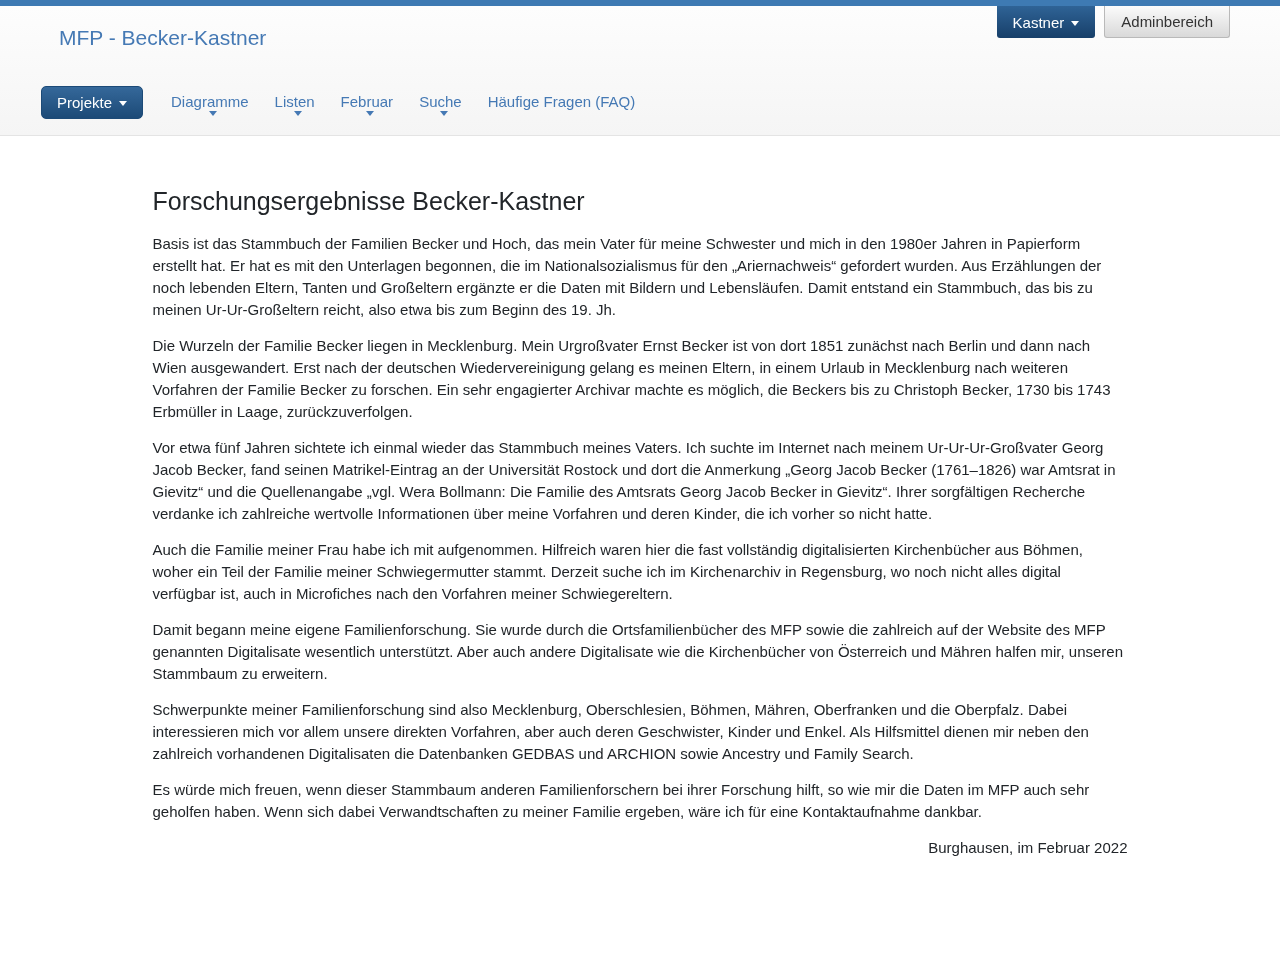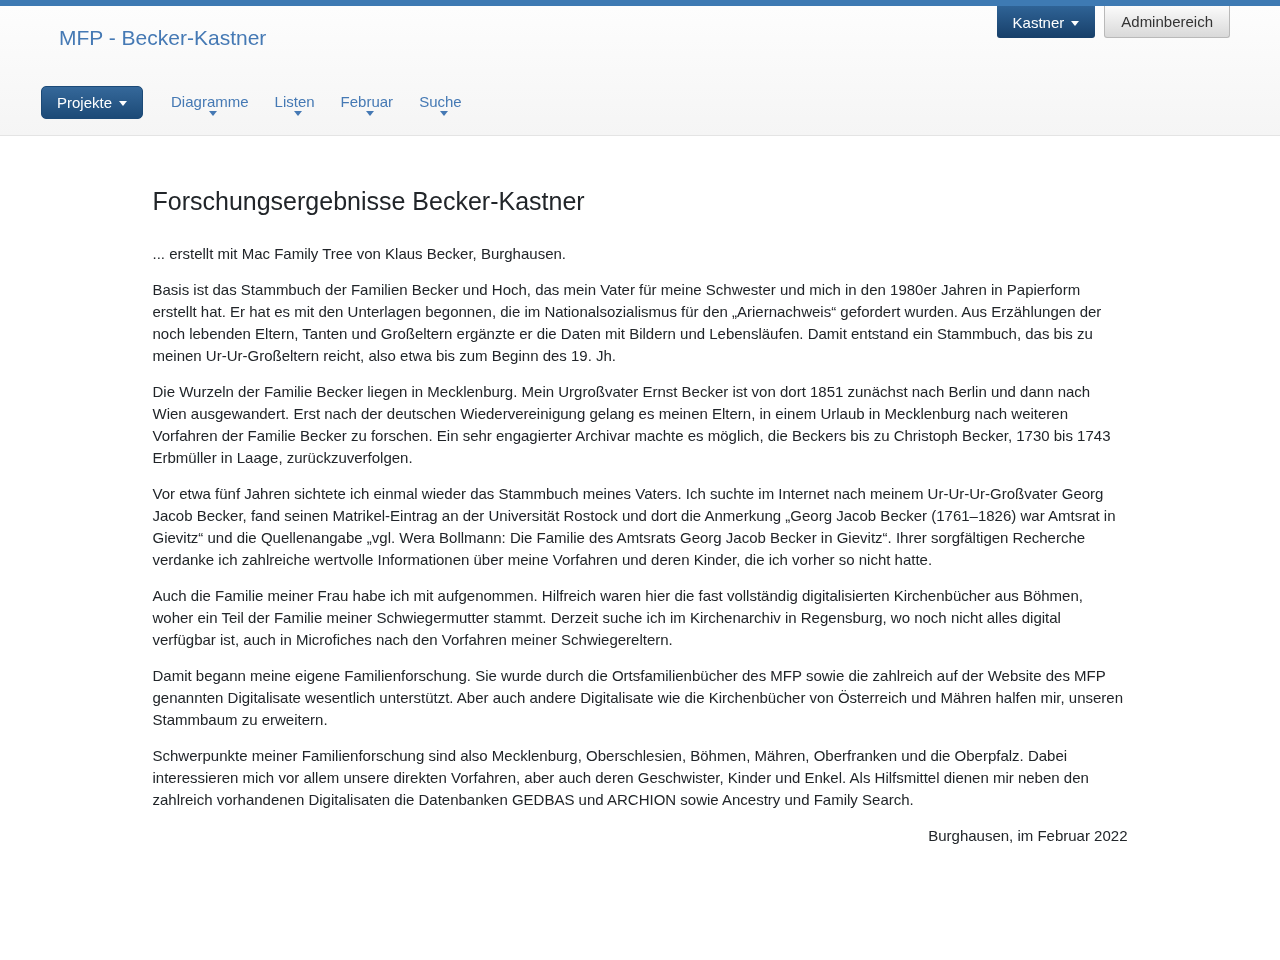--- a/index.html
+++ b/index.html
@@ -109,21 +109,21 @@
   .content {
     max-width: 975px;
     margin: 0 auto;
     padding-top: 48px;
   }
   .page-heading {
     font-size: 25px;
     line-height: 34px;
     font-weight: 500;
     color: #212529;
-    margin-bottom: 25px;
+    margin-bottom: 15px;
   }
   .content p {
     font-size: 15px;
     line-height: 22px;
     margin-bottom: 14px;
     color: #212529;
   }
   .date-line {
     text-align: right;
   }
@@ -160,26 +160,29 @@
       <span class="caret"></span>
     </a>
     <a class="nav-link">
       <span>Februar</span>
       <span class="caret"></span>
     </a>
     <a class="nav-link">
       <span>Suche</span>
       <span class="caret"></span>
     </a>
+    <a class="nav-link">
+      <span>Häufige Fragen (FAQ)</span>
+    </a>
   </nav>
 </header>
 
 <main class="content">
   <h1 class="page-heading">Forschungsergebnisse Becker-Kastner</h1>
-  <p>... erstellt mit Mac Family Tree von Klaus Becker, Burghausen.</p>
   <p>Basis ist das Stammbuch der Familien Becker und Hoch, das mein Vater für meine Schwester und mich in den 1980er Jahren in Papierform erstellt hat. Er hat es mit den Unterlagen begonnen, die im Nationalsozialismus für den „Ariernachweis“ gefordert wurden. Aus Erzählungen der noch lebenden Eltern, Tanten und Großeltern ergänzte er die Daten mit Bildern und Lebensläufen. Damit entstand ein Stammbuch, das bis zu meinen Ur-Ur-Großeltern reicht, also etwa bis zum Beginn des 19. Jh.</p>
   <p>Die Wurzeln der Familie Becker liegen in Mecklenburg. Mein Urgroßvater Ernst Becker ist von dort 1851 zunächst nach Berlin und dann nach Wien ausgewandert. Erst nach der deutschen Wiedervereinigung gelang es meinen Eltern, in einem Urlaub in Mecklenburg nach weiteren Vorfahren der Familie Becker zu forschen. Ein sehr engagierter Archivar machte es möglich, die Beckers bis zu Christoph Becker, 1730 bis 1743 Erbmüller in Laage, zurückzuverfolgen.</p>
   <p>Vor etwa fünf Jahren sichtete ich einmal wieder das Stammbuch meines Vaters. Ich suchte im Internet nach meinem Ur-Ur-Ur-Großvater Georg Jacob Becker, fand seinen Matrikel-Eintrag an der Universität Rostock und dort die Anmerkung „Georg Jacob Becker (1761–1826) war Amtsrat in Gievitz“ und die Quellenangabe „vgl. Wera Bollmann: Die Familie des Amtsrats Georg Jacob Becker in Gievitz“. Ihrer sorgfältigen Recherche verdanke ich zahlreiche wertvolle Informationen über meine Vorfahren und deren Kinder, die ich vorher so nicht hatte.</p>
   <p>Auch die Familie meiner Frau habe ich mit aufgenommen. Hilfreich waren hier die fast vollständig digitalisierten Kirchenbücher aus Böhmen, woher ein Teil der Familie meiner Schwiegermutter stammt. Derzeit suche ich im Kirchenarchiv in Regensburg, wo noch nicht alles digital verfügbar ist, auch in Microfiches nach den Vorfahren meiner Schwiegereltern.</p>
   <p>Damit begann meine eigene Familienforschung. Sie wurde durch die Ortsfamilienbücher des MFP sowie die zahlreich auf der Website des MFP genannten Digitalisate wesentlich unterstützt. Aber auch andere Digitalisate wie die Kirchenbücher von Österreich und Mähren halfen mir, unseren Stammbaum zu erweitern.</p>
   <p>Schwerpunkte meiner Familienforschung sind also Mecklenburg, Oberschlesien, Böhmen, Mähren, Oberfranken und die Oberpfalz. Dabei interessieren mich vor allem unsere direkten Vorfahren, aber auch deren Geschwister, Kinder und Enkel. Als Hilfsmittel dienen mir neben den zahlreich vorhandenen Digitalisaten die Datenbanken GEDBAS und ARCHION sowie Ancestry und Family Search.</p>
+  <p>Es würde mich freuen, wenn dieser Stammbaum anderen Familienforschern bei ihrer Forschung hilft, so wie mir die Daten im MFP auch sehr geholfen haben. Wenn sich dabei Verwandtschaften zu meiner Familie ergeben, wäre ich für eine Kontaktaufnahme dankbar.</p>
   <p class="date-line">Burghausen, im Februar 2022</p>
 </main>
 
 </body></html>

